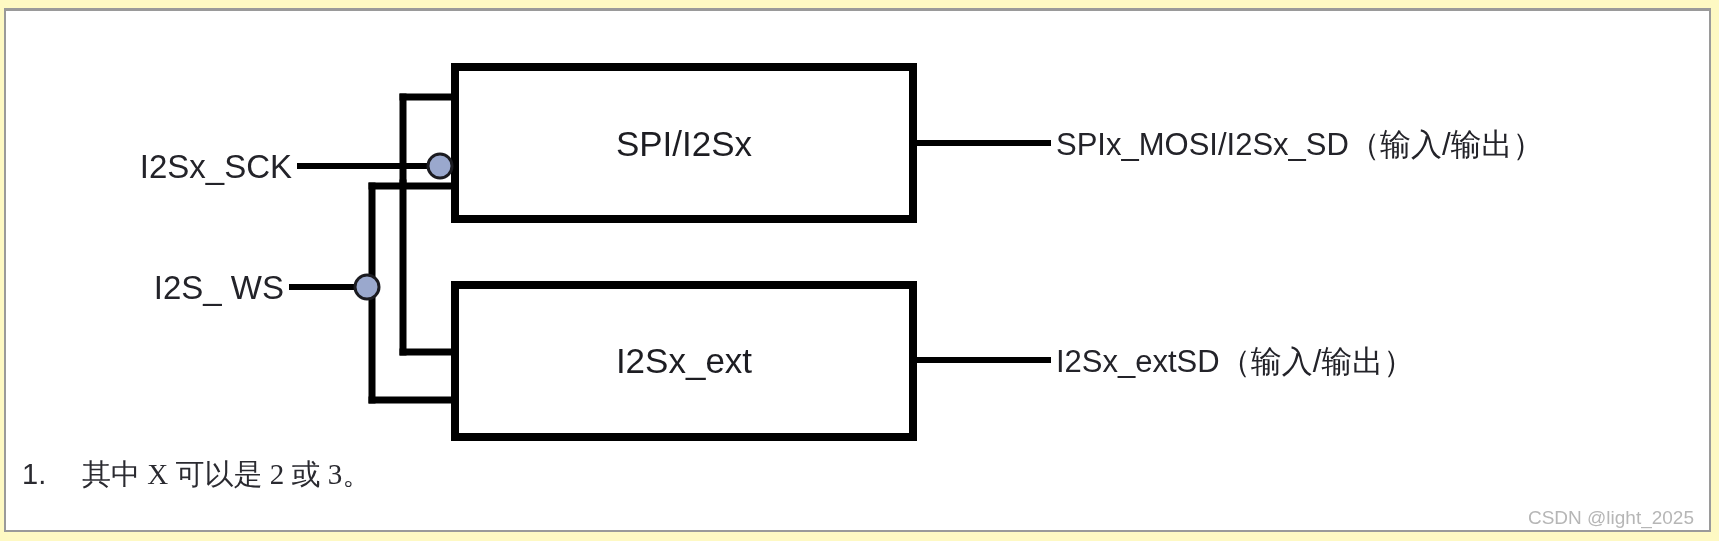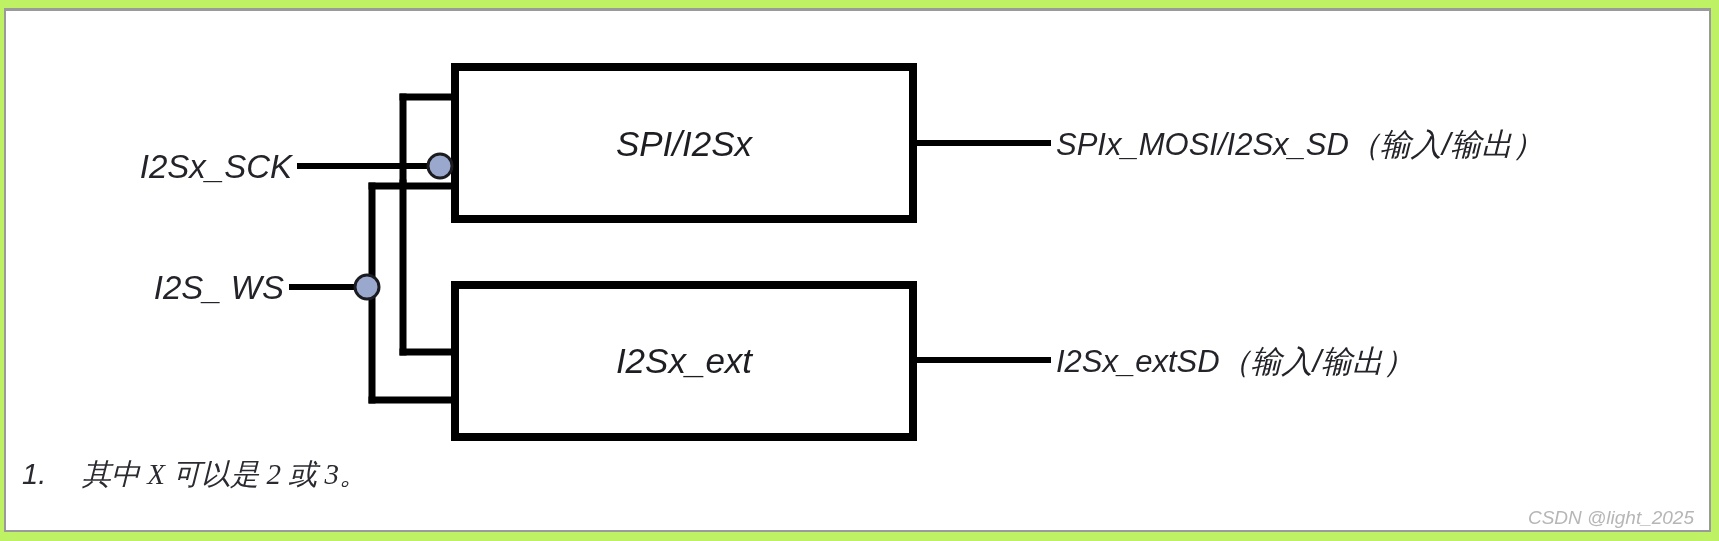--- a/index.html
+++ b/index.html
@@ -7,23 +7,22 @@
     padding: 0;
     background: #ffffff;
   }
   body {
     font-family: "Liberation Sans", sans-serif;
   }
   #figure-root {
     position: relative;
     width: 1719px;
     height: 541px;
-    background: #bef264;
+    background: #fef9c3;
     overflow: hidden;
-    font-style: italic;
   }
   
   .figure-frame {
     position: absolute;
     left: 4px;
     top: 8px;
     width: 1707px;
     height: 524px;
     box-sizing: border-box;
     border: 2px solid #9a9a9a;

